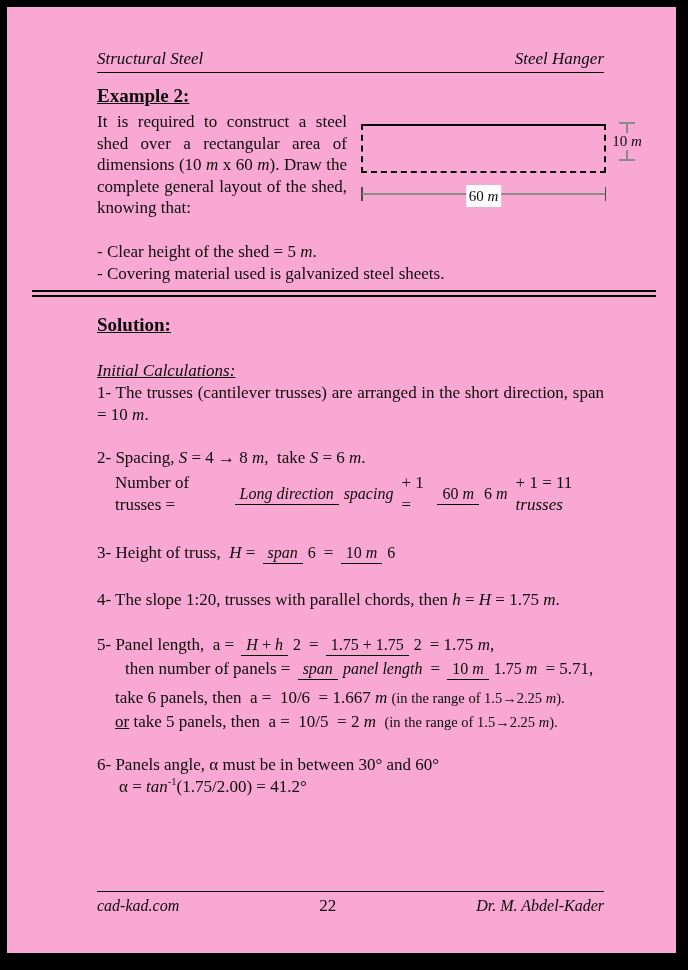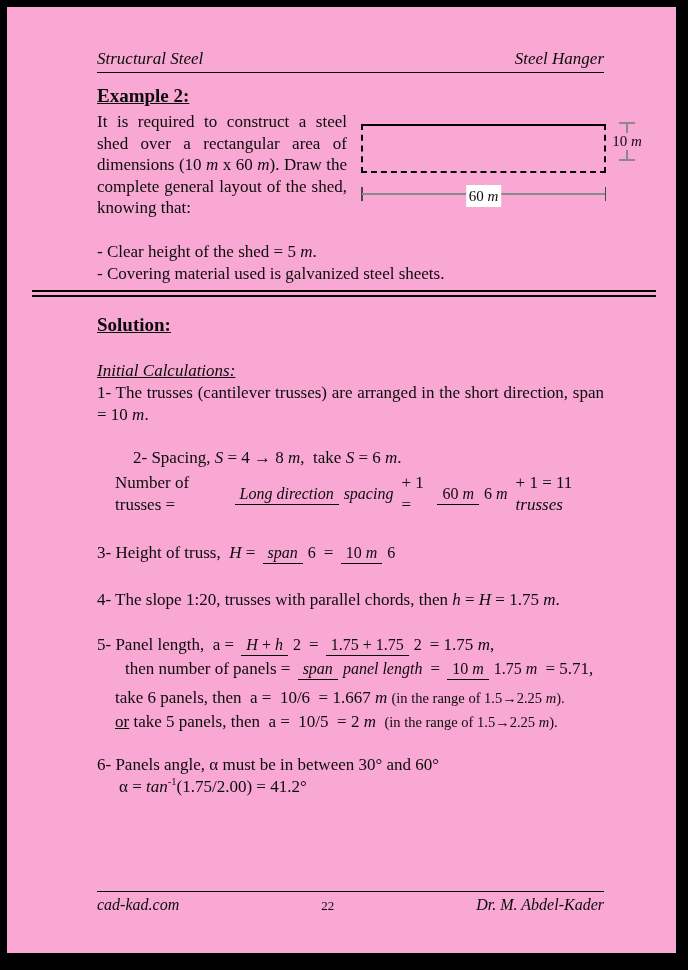--- a/index.html
+++ b/index.html
@@ -64,21 +64,21 @@
   .un { text-decoration:underline; }
   .sup { vertical-align:super; font-size:0.62em; line-height:0; }
   .sm { font-size:14.5px; }
   
   .ftr {
     position:absolute; left:90px; top:884px; width:507px;
     border-top:1.5px solid #000; padding-top:4px;
     display:flex; justify-content:space-between; align-items:baseline; font-size:16px;
   }
   .ftr .fl, .ftr .fr { font-style:italic; }
-  .ftr .fp { font-size:13px; }
+  .ftr .fp { font-size:17px; }
 </style>
 </head>
 <body>
 
 <div class="canvas">
   <div class="page">
 
     <div class="hdr">
       <span>Structural Steel</span>
       <span>Steel Hanger</span>
@@ -114,21 +114,21 @@
         <p><span>- Covering material used is galvanized steel sheets.</span></p>
       </div>
 
       <div class="sep"></div>
 
       <div class="sol-title">Solution:</div>
       <div class="sub">Initial Calculations:</div>
 
       <p class="step just"><span>1- The trusses (cantilever trusses) are arranged in the short direction, span = 10 </span><span class="it">m</span><span>.</span></p>
 
-      <p class="step mt1" style="margin-top:21px;margin-left:36px;"><span>2- Spacing, </span><span class="it">S</span><span> = 4 </span><span>→</span><span> 8  </span><span class="it">m</span><span>,&nbsp; take </span><span class="it">S</span><span> = 6 </span><span class="it">m</span><span>.</span></p>
+      <p class="step mt1" style="margin-top:21px;"><span>2- Spacing, </span><span class="it">S</span><span> = 4 </span><span>→</span><span> 8  </span><span class="it">m</span><span>,&nbsp; take </span><span class="it">S</span><span> = 6 </span><span class="it">m</span><span>.</span></p>
       <div class="eq ind1" style="margin-top:3px;">
         <span><span>Number of trusses = </span></span>
         <span class="frac">
           <span class="num"><span class="it">Long direction</span></span>
           <span class="den"><span class="it">spacing</span></span>
         </span>
         <span><span>+ 1 = </span></span>
         <span class="frac">
           <span class="num"><span>60 </span><span class="it">m</span></span>
           <span class="den"><span>6 </span><span class="it">m</span></span>

